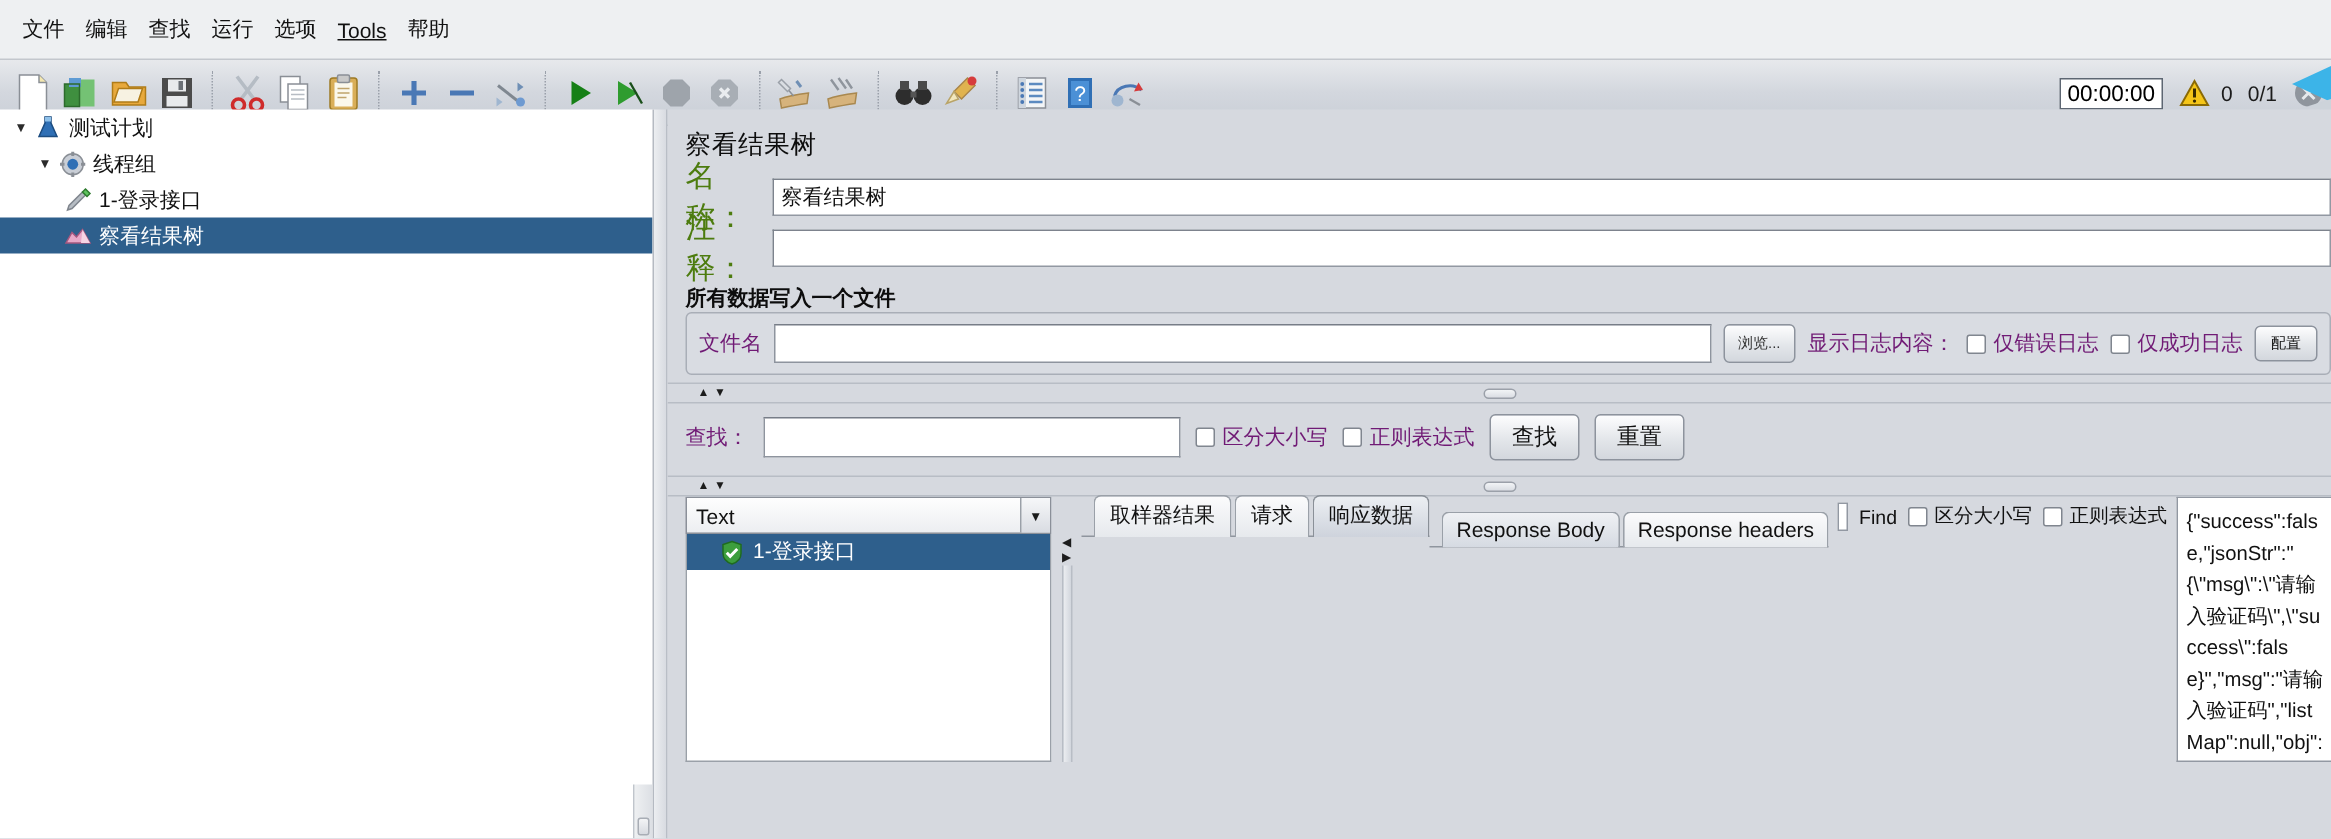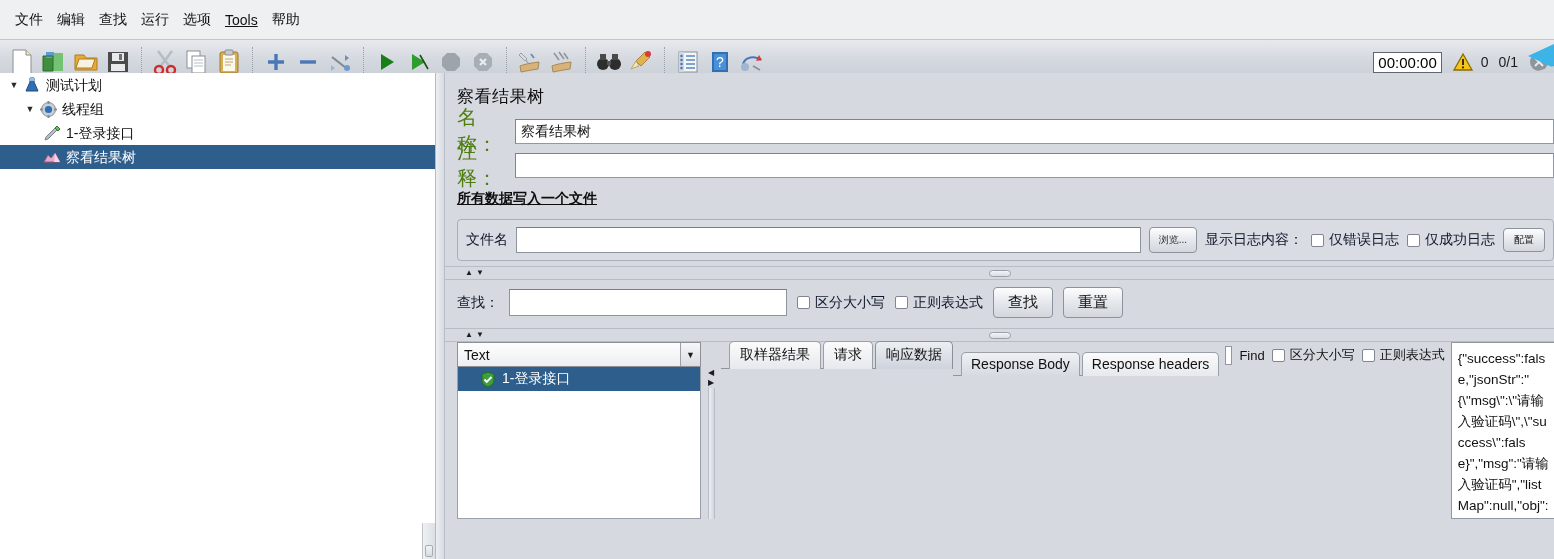--- a/index.html
+++ b/index.html
@@ -164,32 +164,31 @@
     white-space: nowrap;
     overflow: hidden;
     margin-right: 0px;
   }
 
   
   .group-wrap { padding: 6px 0 0 12px; }
   .group-title {
     font-size: 14px; font-weight: bold;
     color: #0d0d0d;
-    margin-bottom: 11px;
-    text-decoration: underline;
+    margin-bottom: 0;
   }
   .group-box {
     border: 1px solid #a9aeb7;
     border-radius: 4px;
     background: #d9dce2;
     padding: 7px 8px;
     display: flex; align-items: center;
     gap: 8px;
   }
-  .gl { font-size: 14px; color: #0f172a; white-space: nowrap; }
+  .gl { font-size: 14px; color: #701a75; white-space: nowrap; }
   .filename-input {
     flex: 1;
     height: 26px;
     background: #fff;
     border: 1px solid #8e949e;
     border-top-color: #777d87;
   }
   .btn {
     background: linear-gradient(to bottom,#fdfdfe,#e3e6ea 55%,#d3d7dd);
     border: 1px solid #8d939d;

